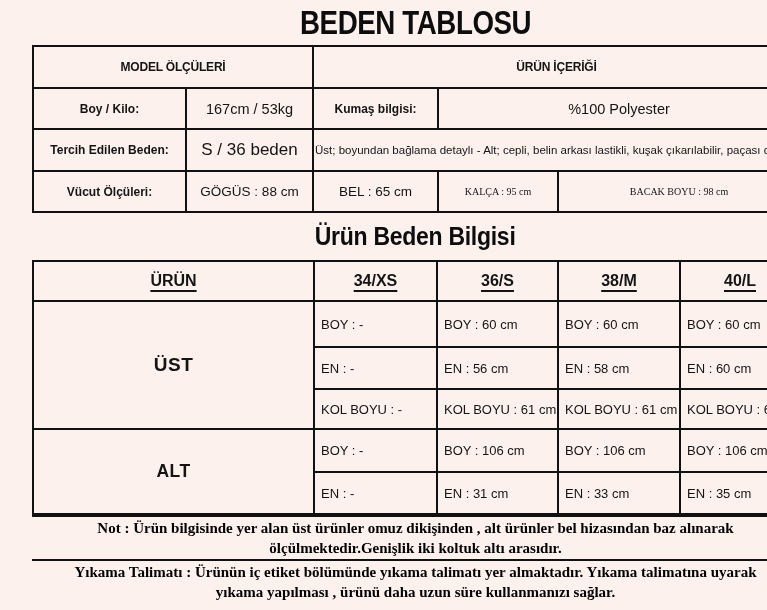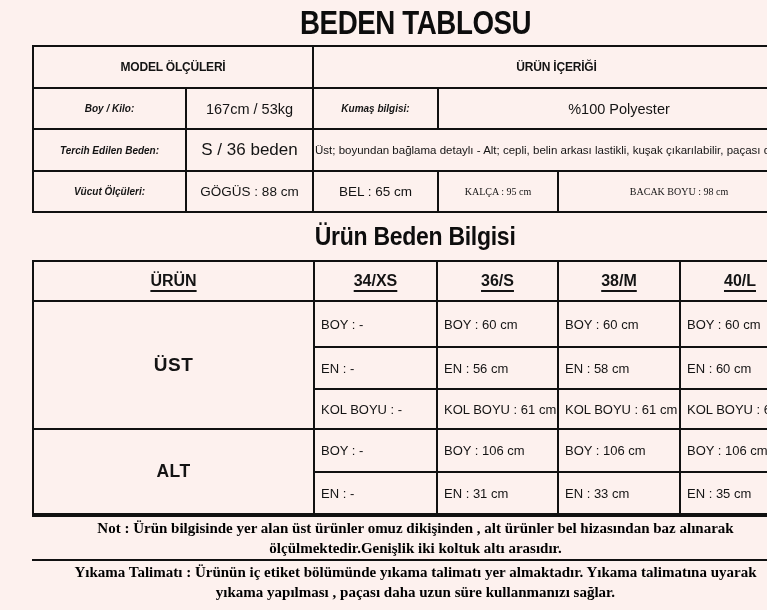--- a/index.html
+++ b/index.html
@@ -23,21 +23,21 @@
   td{
     border:2px solid #111;background:#fdf1ee;
     text-align:center;vertical-align:middle;
     overflow:hidden;white-space:nowrap;
   }
   td.no-r{border-right:0;}
   .serif{font-family:"Liberation Serif", serif;}
 
   
   .t1 td.hdr{font-weight:700;font-size:12px;letter-spacing:-.2px;}
-  .t1 td.lbl{font-weight:700;font-size:10px;font-style:italic;}
+  .t1 td.lbl{font-weight:700;font-size:12px;}
   .t1 td.val{font-size:14.5px;}
   .t1 td.big{font-size:17px;}
   .t1 td.sm{font-size:13.5px;margin-left:20px;}
   .t1 td.kser{font-size:10px;}
   .t1 td.desc{font-size:11.5px;font-weight:400;}
 
   
   .sec-title{height:47px;display:flex;align-items:center;justify-content:center;}
   .sec-title span{
     display:inline-block;font-weight:700;font-size:25px;letter-spacing:-.3px;
@@ -160,16 +160,16 @@
       <td class="c no-r">EN : 35 cm</td>
     </tr>
   </tbody>
     </table>
 
   <div class="note note-not">
     <span class="inner">Not : Ürün bilgisinde yer alan üst ürünler omuz dikişinden , alt ürünler bel hizasından baz alınarak ölçülmektedir.Genişlik iki koltuk altı arasıdır.</span>
   </div>
 
   <div class="note note-yikama">
-    <span class="inner">Yıkama Talimatı : Ürünün iç etiket bölümünde yıkama talimatı yer almaktadır. Yıkama talimatına uyarak yıkama yapılması , paçası daha uzun süre kullanmanızı sağlar.</span>
+    <span class="inner">Yıkama Talimatı : Ürünün iç etiket bölümünde yıkama talimatı yer almaktadır. Yıkama talimatına uyarak yıkama yapılması , ürünü daha uzun süre kullanmanızı sağlar.</span>
   </div>
 
 </div>
 
 </body></html>

